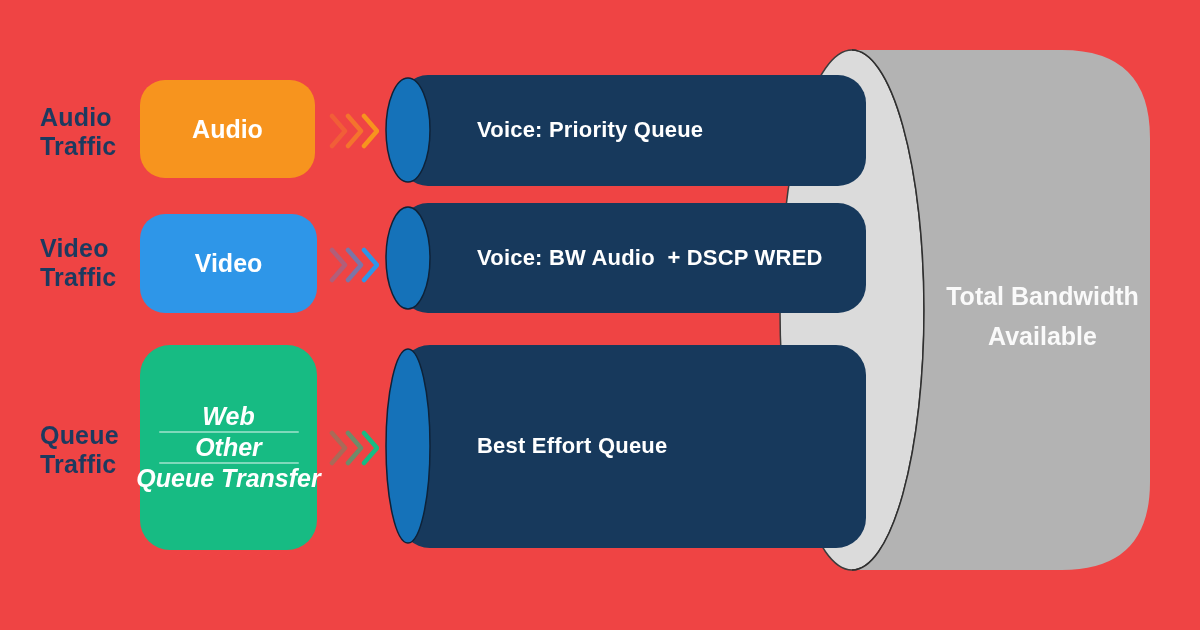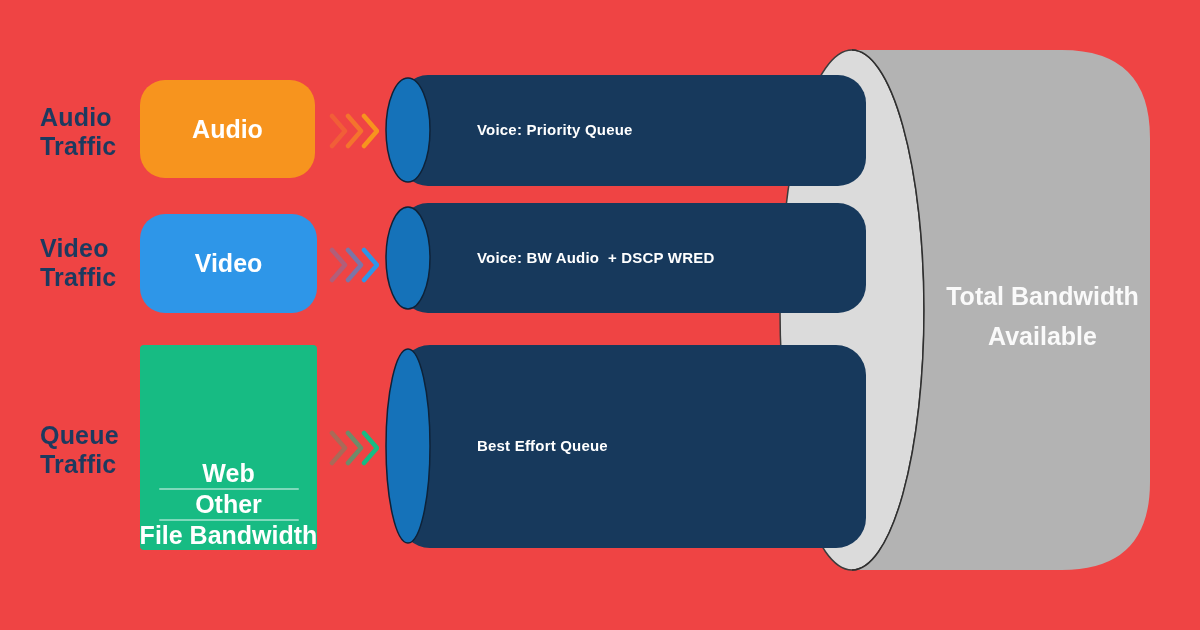--- a/index.html
+++ b/index.html
@@ -13,27 +13,27 @@
     left:40px;width:120px;color:#1C3A5F;font-size:25px;font-weight:bold;
     line-height:29px;white-space:pre-line;letter-spacing:0.2px;
   }
   .source-box{
     left:140px;border-radius:25px;display:flex;flex-direction:column;
     align-items:center;justify-content:center;color:#ffffff;
     font-size:25px;font-weight:bold;
   }
   #audio-box{top:80px;width:175px;height:98px;background:#F7941E;}
   #video-box{top:214px;width:177px;height:99px;background:#2E96E8;}
-  #other-box{top:345px;width:177px;height:205px;background:#17BB83;border-radius:4px;
-    justify-content:flex-end;}
+  #other-box{top:345px;width:177px;height:205px;background:#17BB83;border-radius:30px;
+    justify-content:center;font-style:italic;}
   .box-item{white-space:nowrap;}
   .box-divider{width:140px;height:2px;background:rgba(255,255,255,0.45);border-radius:1px;}
   .chevrons{left:329px;width:50px;height:36px;}
   .queue-label{
-    left:477px;width:420px;color:#ffffff;font-size:15px;font-weight:bold;
+    left:477px;width:420px;color:#ffffff;font-size:22px;font-weight:bold;
     line-height:28px;white-space:pre-wrap;letter-spacing:0.2px;
   }
   #bandwidth-label{
     left:935px;top:276px;width:215px;text-align:center;color:#FAFAFA;
     font-size:25px;font-weight:bold;line-height:40px;white-space:pre-line;
   }
 </style>
 </head>
 <body>
 
@@ -90,21 +90,21 @@
   </svg>
   <div class="abs queue-label" style="top:244px">Voice: BW Audio  + DSCP WRED</div>
 
   <div class="abs traffic-label" style="top:421px">Queue
 Traffic</div>
   <div class="abs source-box" id="other-box">
     <div class="box-item">Web</div>
     <div class="box-divider"></div>
     <div class="box-item">Other</div>
     <div class="box-divider"></div>
-    <div class="box-item">File Bandwidth</div>
+    <div class="box-item">Queue Transfer</div>
   </div>
   <svg class="abs chevrons" style="top:430px" viewBox="0 0 50 36">
     <g fill="none" stroke="#17BB83" stroke-width="4.5" stroke-linecap="round" stroke-linejoin="round">
       <polyline points="3,3 16,18 3,33" opacity="0.32"></polyline>
       <polyline points="19,3 32,18 19,33" opacity="0.6"></polyline>
       <polyline points="35,3 48,18 35,33" opacity="1"></polyline>
     </g>
   </svg>
   <div class="abs" id="bandwidth-label">Total Bandwidth
 Available</div>

